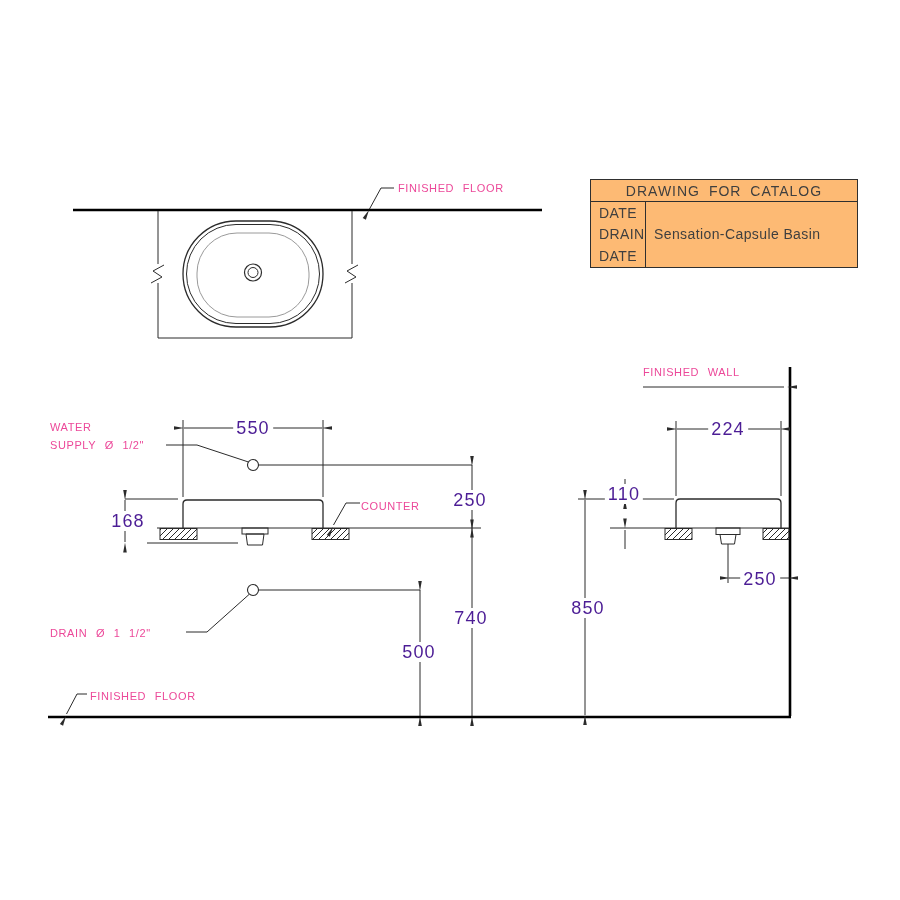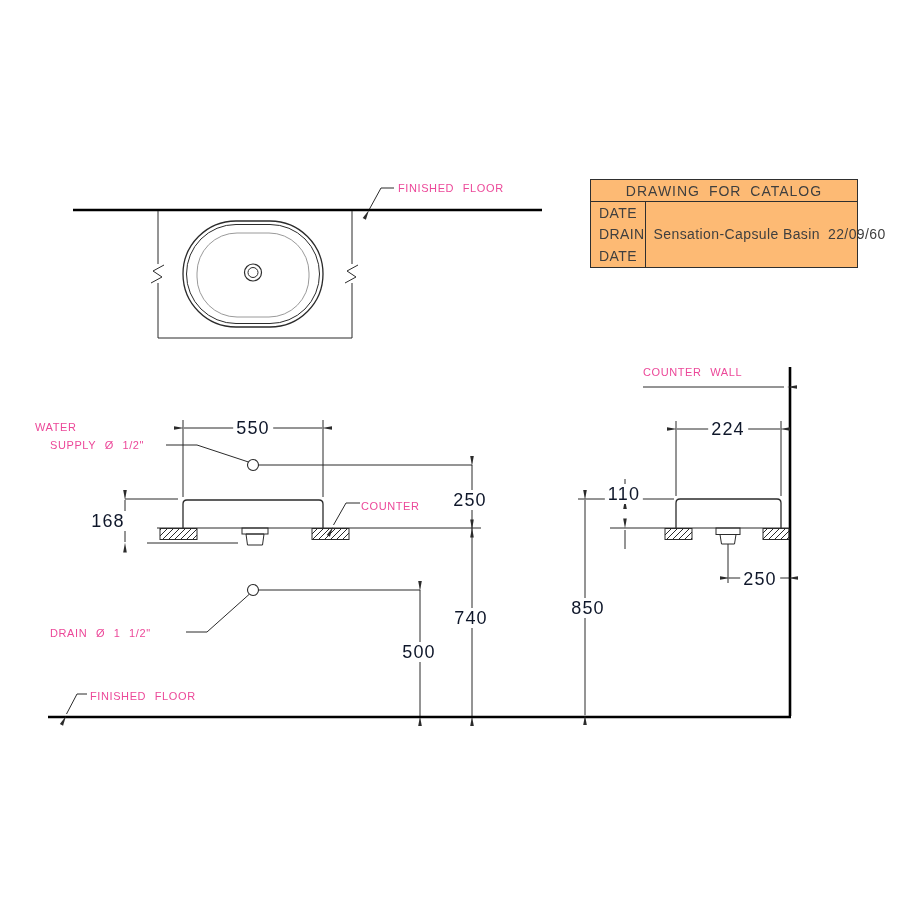--- a/index.html
+++ b/index.html
@@ -6,21 +6,21 @@
   #canvas{
     position:relative;width:900px;height:900px;background:#ffffff;
     font-family:"Liberation Sans","DejaVu Sans",sans-serif;overflow:hidden;
   }
   #linework{position:absolute;left:0;top:0;}
   .lbl{
     position:absolute;color:#ec4899;font-size:11px;letter-spacing:0.6px;
     word-spacing:5px;white-space:nowrap;line-height:18px;
   }
   .dim{
-    position:absolute;color:#0f172a;font-size:18px;letter-spacing:1.2px;
+    position:absolute;color:#4c1d95;font-size:18px;letter-spacing:1.2px;
     white-space:nowrap;background:#ffffff;padding:0 3px;
     transform:translate(-50%,-50%);line-height:20px;
   }
   .titleblock{
     position:absolute;border:1.6px solid #2f2f2f;box-sizing:border-box;
     color:#3f3f3f;font-size:14px;background:#fdba74;
   }
   .tb-header{
     height:21px;border-bottom:1.4px solid #2f2f2f;display:flex;
     align-items:center;justify-content:center;letter-spacing:1px;word-spacing:4px;
@@ -148,45 +148,44 @@
       <polygon points="0,0 10,-1.8 10,1.8" transform="translate(585,500) rotate(-90)" fill="#2b2b2b" stroke="none"></polygon>
       <polygon points="0,0 10,-1.8 10,1.8" transform="translate(585,715) rotate(90)" fill="#2b2b2b" stroke="none"></polygon>
 
       <line x1="729" y1="578" x2="789" y2="578"></line>
       <polygon points="0,0 10,-1.8 10,1.8" transform="translate(730,578) rotate(180)" fill="#2b2b2b" stroke="none"></polygon>
       <polygon points="0,0 10,-1.8 10,1.8" transform="translate(788,578)" fill="#2b2b2b" stroke="none"></polygon>
     </g>
   </svg>
 
   <div class="lbl" style="left:398px;top:179px">FINISHED FLOOR</div>
-  <div class="lbl" style="left:643px;top:363px">COUNTER WALL</div>
-  <div class="lbl" style="left:35px;top:418px">WATER</div>
+  <div class="lbl" style="left:643px;top:363px">FINISHED WALL</div>
+  <div class="lbl" style="left:50px;top:418px">WATER</div>
   <div class="lbl" style="left:50px;top:436px">SUPPLY Ø 1/2"</div>
   <div class="lbl" style="left:361px;top:497px">COUNTER</div>
   <div class="lbl" style="left:50px;top:624px">DRAIN Ø 1 1/2"</div>
   <div class="lbl" style="left:90px;top:687px">FINISHED FLOOR</div>
 
   <div class="dim" style="left:253px;top:428px">550</div>
   <div class="dim" style="left:728px;top:429px">224</div>
   <div class="dim" style="left:470px;top:500px">250</div>
-  <div class="dim" style="left:108px;top:521px">168</div>
+  <div class="dim" style="left:128px;top:521px">168</div>
   <div class="dim" style="left:624px;top:494px">110</div>
   <div class="dim" style="left:760px;top:579px">250</div>
   <div class="dim" style="left:588px;top:608px">850</div>
   <div class="dim" style="left:471px;top:618px">740</div>
   <div class="dim" style="left:419px;top:652px">500</div>
 
   <div class="titleblock" style="left:590px;top:179px;width:268px;height:89px">
     <div class="tb-header">DRAWING FOR CATALOG</div>
     <div class="tb-body">
       <div class="tb-labels">
         <div class="tb-cell">DATE</div>
         <div class="tb-cell">DRAIN</div>
         <div class="tb-cell">DATE</div>
       </div>
       <div class="tb-values">
         <div class="tb-cell">Sensation-Capsule Basin</div>
-        <div class="tb-cell">22/09/60</div>
       </div>
     </div>
   </div>
 
 </div>
 
 </body></html>

